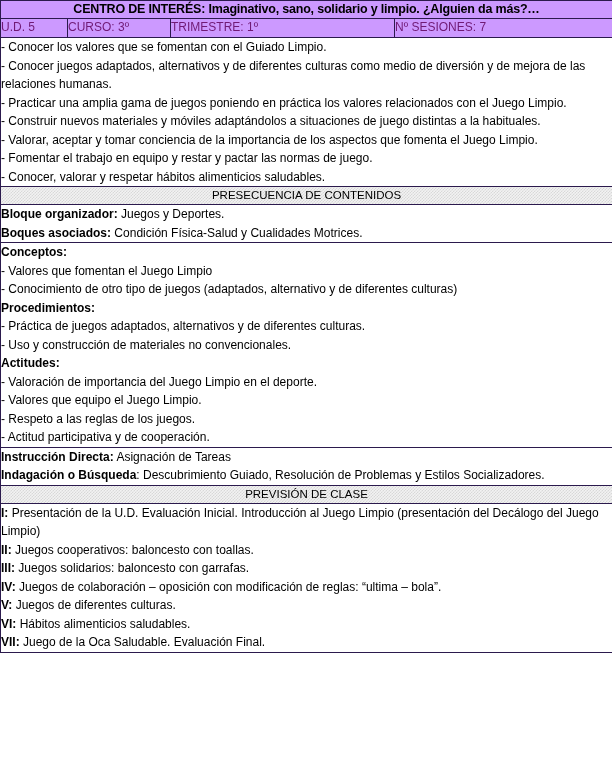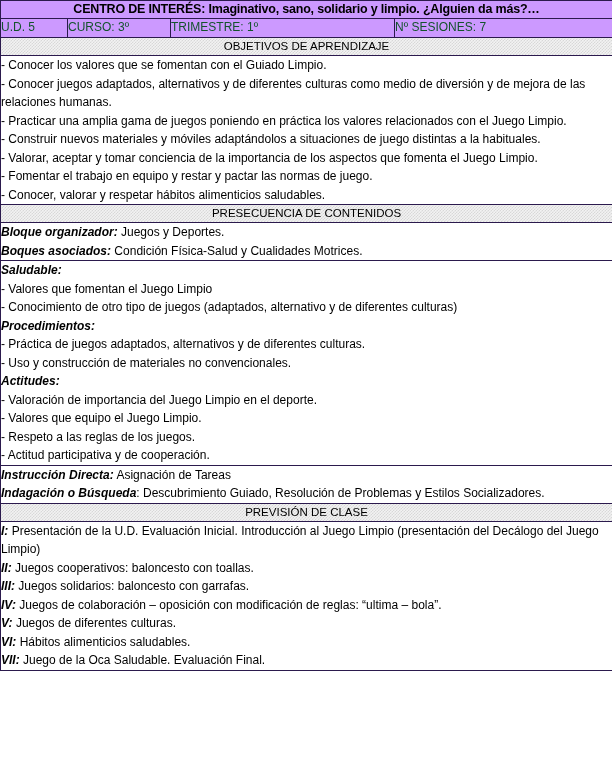--- a/index.html
+++ b/index.html
@@ -45,21 +45,21 @@
     overflow: hidden;
   }
 
   
   .meta-cell {
     background: #cc99ff;
     font-size: 12px;
     line-height: 17px;
     height: 18px;
     padding: 0 5px;
-    color: #14532d;
+    color: #701a75;
     white-space: nowrap;
     overflow: hidden;
     margin-left: 16px;
   }
 
   
   .banner {
     text-align: center;
     font-size: 11.5px;
     line-height: 17px;
@@ -82,21 +82,21 @@
     font-size: 12px;
     line-height: 18.5px;
     color: #000000;
   }
   .body-cell p {
     margin: 0;
   }
   .pad-bottom-lg { padding-bottom: 22px; }
   .pad-bottom-md { padding-bottom: 26px; }
   .pad-bottom-sm { padding-bottom: 16px; }
-  b.lead { font-weight: bold; font-style: italic; }
+  b.lead { font-weight: bold; }
   .hang {
     display: block;
   }
 </style>
 </head>
 <body>
 
 <div id="sheet">
   <table class="doc">
     <colgroup>
@@ -111,23 +111,20 @@
         <td class="title-cell" colspan="4">CENTRO DE INTERÉS: Imaginativo, sano, solidario y limpio. ¿Alguien da más?…</td>
       </tr>
 
       <tr>
         <td class="meta-cell">U.D. 5</td>
         <td class="meta-cell">CURSO: 3º</td>
         <td class="meta-cell">TRIMESTRE: 1º</td>
         <td class="meta-cell">Nº SESIONES: 7</td>
       </tr>
 
-      <tr>
-        <td class="banner" colspan="4">OBJETIVOS DE APRENDIZAJE</td>
-      </tr>
 
       <tr>
         <td class="body-cell pad-bottom-lg" colspan="4">
           <p class="hang">- Conocer los valores que se fomentan con el Guiado Limpio.</p>
           <p class="hang">- Conocer juegos adaptados, alternativos y de diferentes culturas como medio de diversión y de mejora de las relaciones humanas.</p>
           <p class="hang">- Practicar una amplia gama de juegos poniendo en práctica los valores relacionados con el Juego Limpio.</p>
           <p class="hang">- Construir nuevos materiales y móviles adaptándolos a situaciones de juego distintas a la habituales.</p>
           <p class="hang">- Valorar, aceptar y tomar conciencia de la importancia de los aspectos que fomenta el Juego Limpio.</p>
           <p class="hang">- Fomentar el trabajo en equipo y restar y pactar las normas de juego.</p>
           <p class="hang">- Conocer, valorar y respetar hábitos alimenticios saludables.</p>
@@ -144,21 +141,21 @@
             <b class="lead">Bloque organizador:</b><span> Juegos y Deportes.</span>
           </p>
           <p>
             <b class="lead">Boques asociados:</b><span> Condición Física-Salud y Cualidades Motrices.</span>
           </p>
         </td>
       </tr>
 
       <tr>
         <td class="body-cell pad-bottom-md" colspan="4">
-          <p><b class="lead">Saludable:</b></p>
+          <p><b class="lead">Conceptos:</b></p>
           <p>- Valores que fomentan el Juego Limpio</p>
           <p>- Conocimiento de otro tipo de juegos (adaptados, alternativo y de diferentes culturas)</p>
           <p><b class="lead">Procedimientos:</b></p>
           <p>- Práctica de juegos adaptados, alternativos y de diferentes culturas.</p>
           <p>- Uso y construcción de materiales no convencionales.</p>
           <p><b class="lead">Actitudes:</b></p>
           <p>- Valoración de importancia del Juego Limpio en el deporte.</p>
           <p>- Valores que equipo el Juego Limpio.</p>
           <p>- Respeto a las reglas de los juegos.</p>
           <p>- Actitud participativa y de cooperación.</p>

